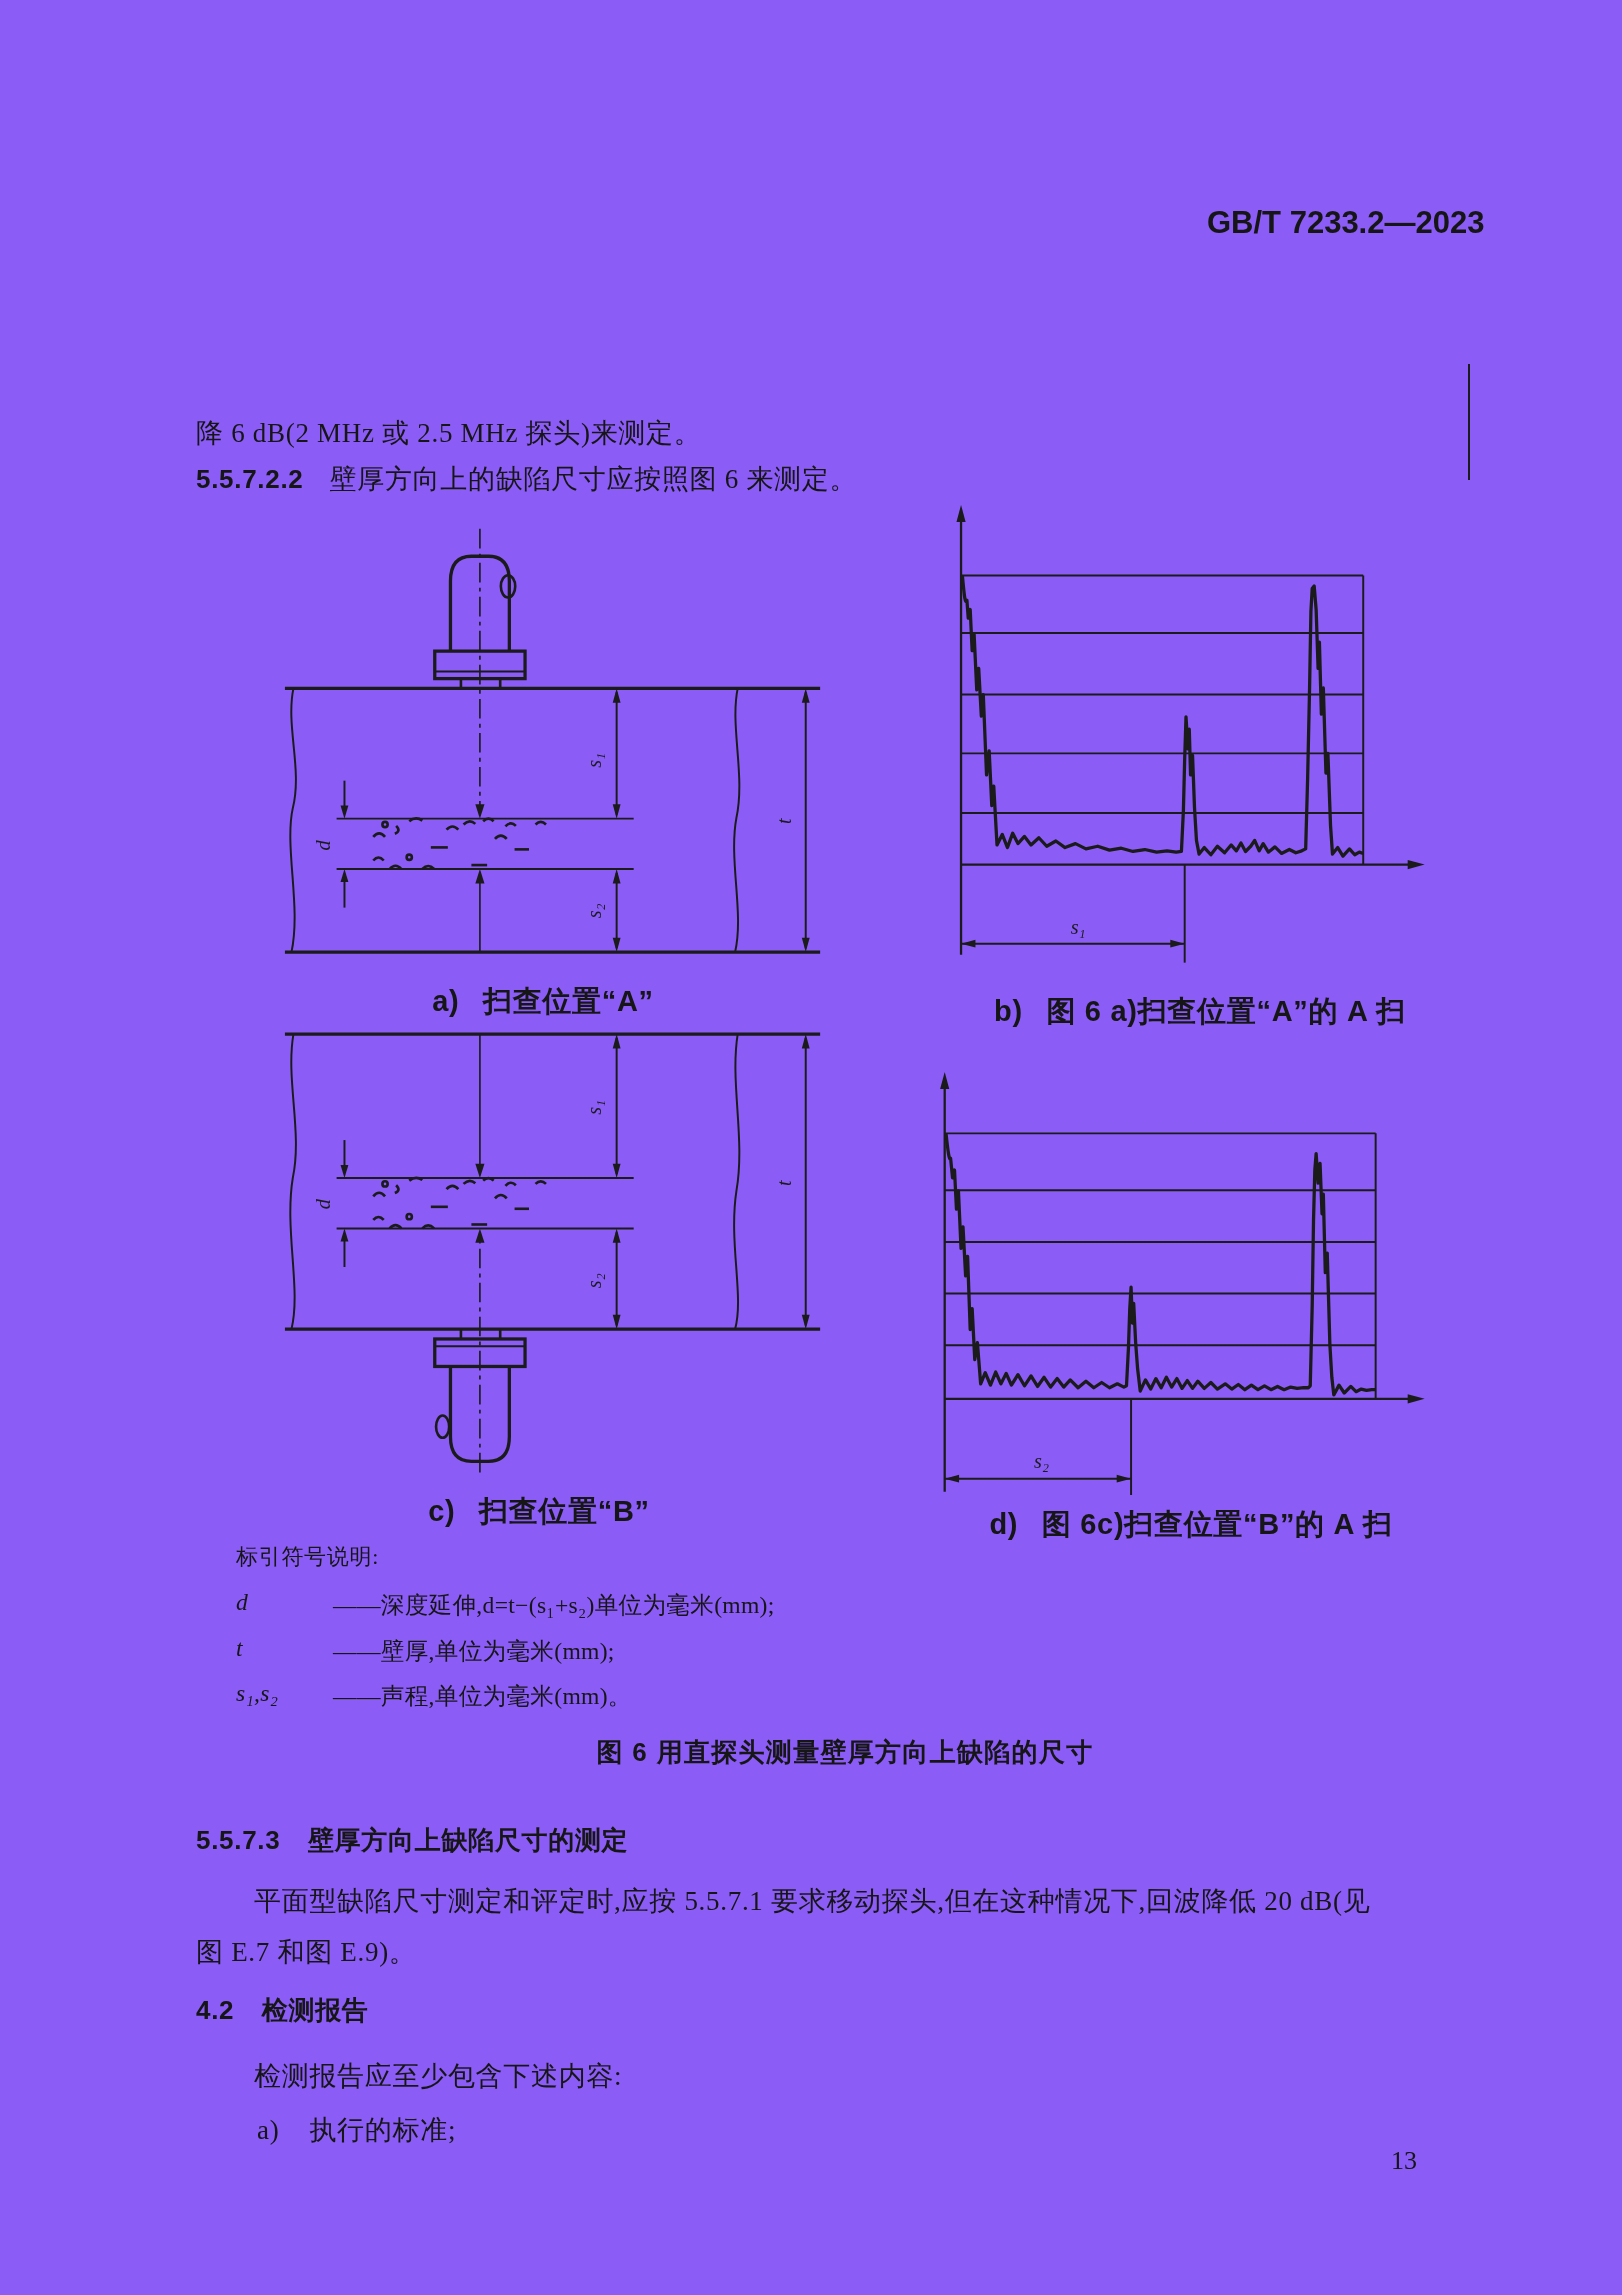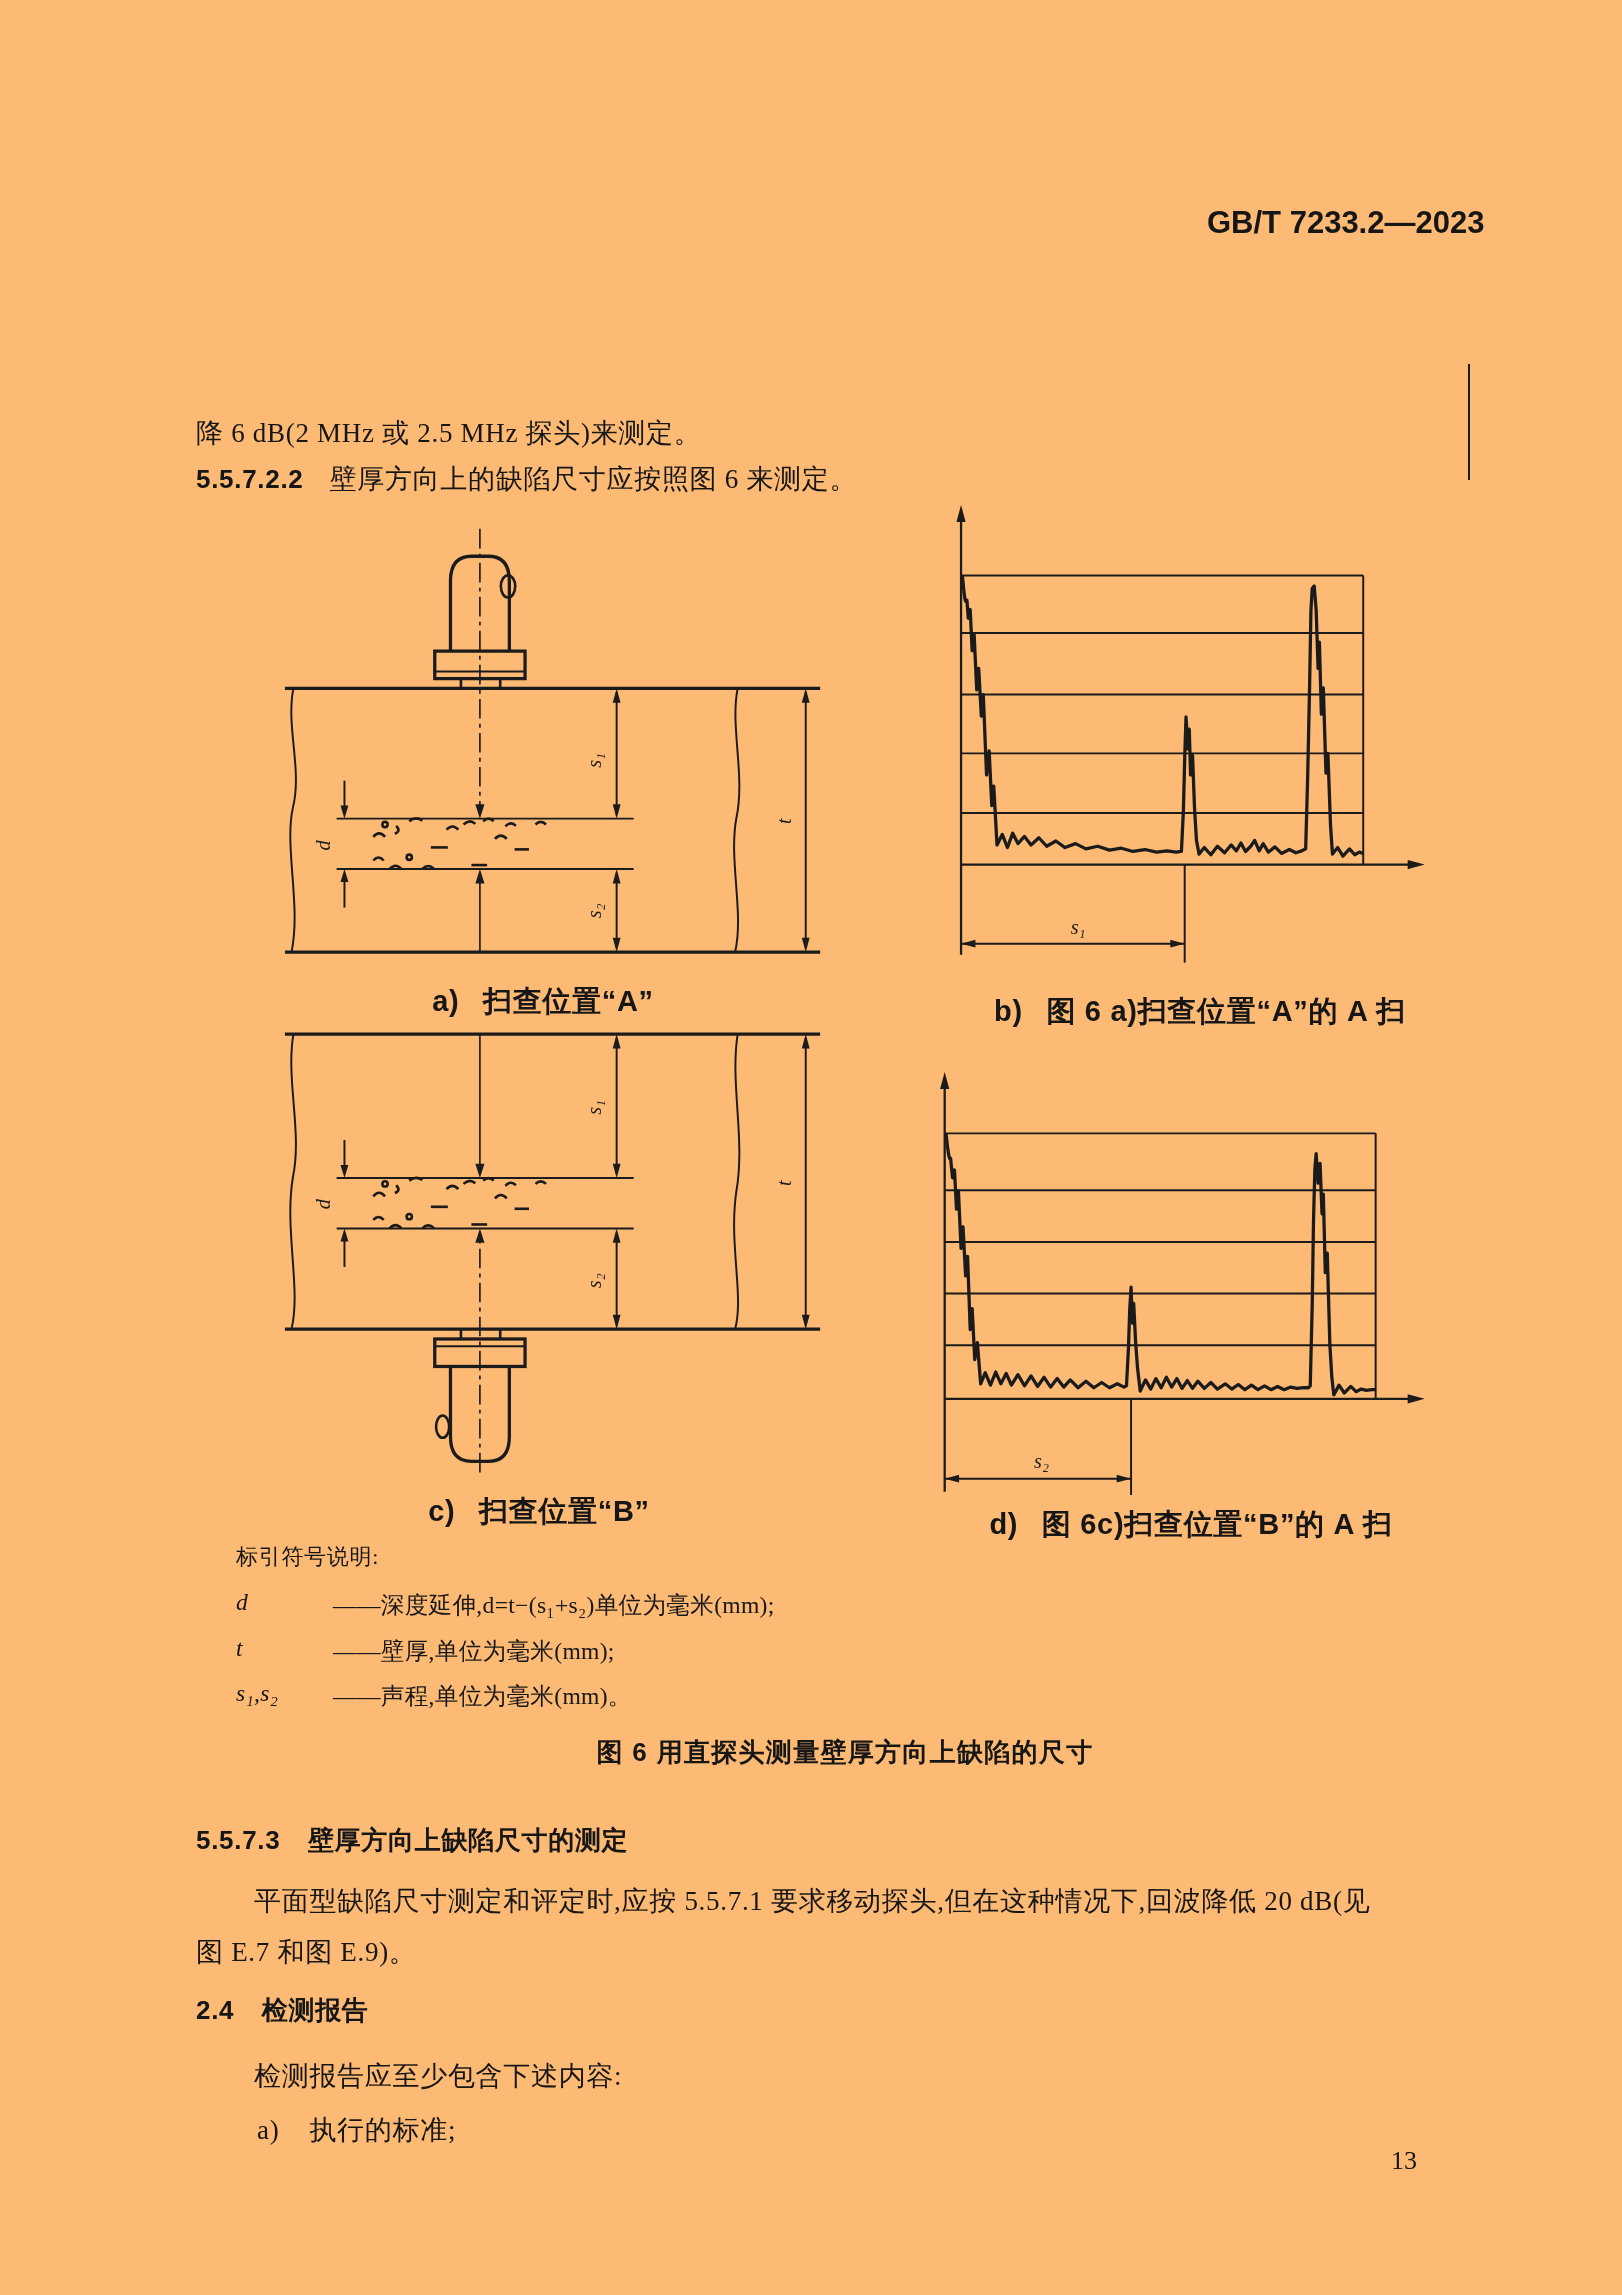--- a/index.html
+++ b/index.html
@@ -1,19 +1,19 @@
 <!DOCTYPE html>
 <html style="font-size:10.5px"><head>
 <meta charset="utf-8">
 <style>
   html,body{margin:0;padding:0;background:#e8e8e6;}
   #page{
     position:relative;
     width:1622px;height:2295px;
-    background:#fdba74;
+    background:#8b5cf6;
     font-family:"Liberation Serif","DejaVu Serif",serif;
     color:#161616;
     overflow:hidden;
   }
   .abs{position:absolute;}
   .body-text{font-size:27px;line-height:1.2;letter-spacing:0.7px;white-space:nowrap;}
   .clause-num{font-family:"Liberation Sans","DejaVu Sans",sans-serif;font-weight:700;font-size:26px;margin-right:26px;}
   .heading{font-family:"Liberation Sans","DejaVu Sans",sans-serif;font-weight:700;font-size:26px;white-space:nowrap;letter-spacing:0.7px;}
   .heading .gap{display:inline-block;width:27.5px;}
   .subcaption{font-family:"Liberation Sans","DejaVu Sans",sans-serif;font-weight:700;font-size:29px;white-space:nowrap;letter-spacing:0.7px;transform:translateX(-50%);}
@@ -288,21 +288,21 @@
 
   <div class="abs fig-caption" style="top:1735px;left:821px;margin-left:24px;">图 6  用直探头测量壁厚方向上缺陷的尺寸</div>
 
   <div class="abs heading" style="top:1823px;left:196px;">
     <span>5.5.7.3</span><span class="gap"></span><span>壁厚方向上缺陷尺寸的测定</span>
   </div>
   <div class="abs body-text" style="top:1885px;left:254px;">平面型缺陷尺寸测定和评定时,应按 5.5.7.1 要求移动探头,但在这种情况下,回波降低 20 dB(见</div>
   <div class="abs body-text" style="top:1930px;left:196px;margin-top:6px;">图 E.7 和图 E.9)。</div>
 
   <div class="abs heading" style="top:1993px;left:196px;">
-    <span>2.4</span><span class="gap"></span><span>检测报告</span>
+    <span>4.2</span><span class="gap"></span><span>检测报告</span>
   </div>
   <div class="abs body-text" style="top:2060px;left:254px;">检测报告应至少包含下述内容:</div>
   <div class="abs body-text" style="top:2114px;left:257px;">
     <span style="margin-right:30px;">a)</span><span>执行的标准;</span>
   </div>
 
   <div class="abs page-num" style="top:2146px;left:1391px;">13</div>
 
 </div>
 

